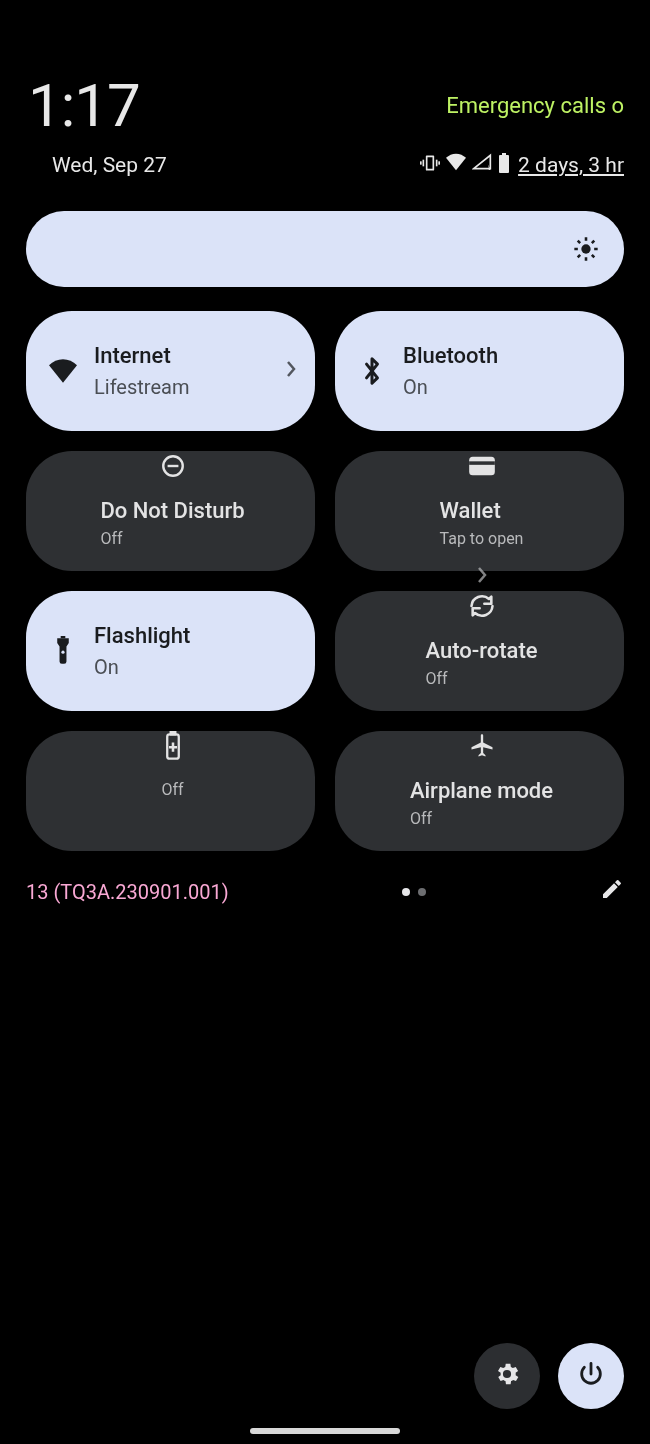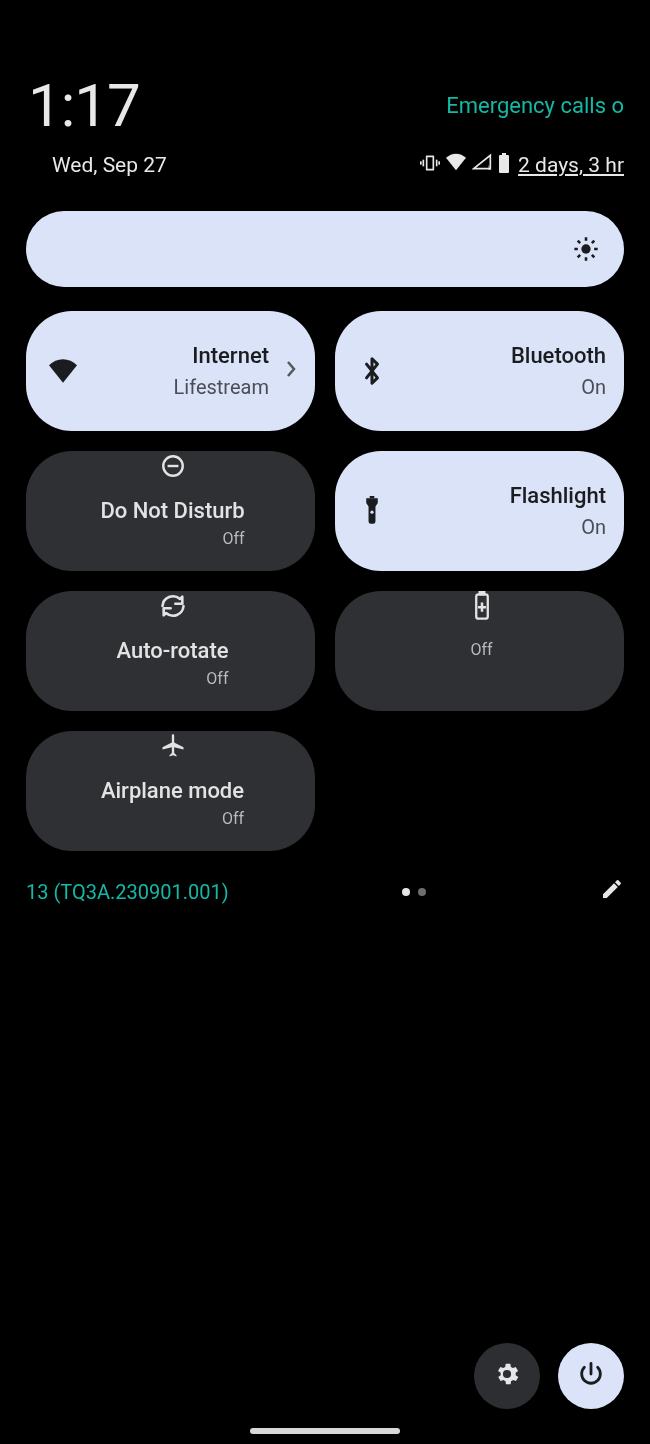--- a/index.html
+++ b/index.html
@@ -22,21 +22,21 @@
     -webkit-font-smoothing: antialiased;
     overflow: hidden;
     position: relative;
   }
   .screen { width: 100%; height: 100%; position: relative; }
 
   
   .header { padding: 70px 26px 0 28px; }
   .time-row { display: flex; justify-content: space-between; align-items: center; gap: 40px; }
   .time { font-size: 60px; font-weight: 400; letter-spacing: -1px; }
-  .emergency { font-size: 22px; color: #14b8a6; white-space: nowrap; overflow: hidden; }
+  .emergency { font-size: 22px; color: #bef264; white-space: nowrap; overflow: hidden; }
 
   .date-row { display: flex; justify-content: space-between; align-items: center; margin-top: 12px; }
   .date { font-size: 21px; font-weight: 400; margin-left: 24px; }
   .status-icons { display: flex; align-items: flex-start; gap: 6px; font-size: 21px; text-decoration: underline; }
   .status-icons svg { display: block; }
   .batt-text { font-size: 21px; margin-left: 2px; }
 
   
   .brightness {
     margin: 34px 26px 0 26px;
@@ -62,34 +62,34 @@
     height: 120px;
     display: flex;
     align-items: center;
     padding: 0 18px 0 22px;
     gap: 16px;
   }
   .tile.on  { background: var(--tile-on-bg); color: var(--tile-on-fg); }
   .tile.off { background: var(--tile-off-bg); color: var(--tile-off-fg); flex-direction: column; }
   .tile .ico { width: 30px; height: 30px; flex: 0 0 30px; display:flex; align-items:center; justify-content:center; }
   .tile .ico svg { display:block; }
-  .tile .labels { flex: 1 1 auto; min-width: 0; line-height: 1.3; text-align: right; }
+  .tile .labels { flex: 1 1 auto; min-width: 0; line-height: 1.3; }
   .tile .title { font-size: 22px; font-weight: 500; }
   .tile.on  .subtitle { font-size: 20px; color: var(--sub-on); margin-top: 3px; }
   .tile.off .subtitle { font-size: 16px; color: var(--sub-off); margin-top: 3px; }
   .tile .chev { flex: 0 0 auto; opacity: .7; }
 
   
   .qs-footer {
     margin: 26px 26px 0 26px;
     display: flex;
     align-items: center;
     justify-content: space-between;
     font-size: 20px;
-    color: #14b8a6;
+    color: #f9a8d4;
   }
   .pager { display:flex; gap:8px; align-items:center; }
   .dot { width:8px; height:8px; border-radius:50%; background:#6d6e71; }
   .dot.active { background:#e6e6e8; }
 
   
   .bottom-actions {
     position: absolute;
     right: 26px;
     bottom: 35px;
@@ -204,20 +204,37 @@
             <circle cx="12" cy="12" r="9"></circle>
             <path d="M7 12h10"></path>
           </svg>
       </span>
       <div class="labels">
         <div class="title">Do Not Disturb</div>
         <div class="subtitle">Off</div>
       </div>
     </div>
 
+    <div class="tile off">
+      <span class="ico">
+        <svg width="28" height="22" viewBox="0 0 24 18" fill="#e3e3e4">
+            <rect x="1" y="1" width="22" height="16" rx="3"></rect>
+            <rect x="1" y="5" width="22" height="3" fill="#2e3033"></rect>
+          </svg>
+      </span>
+      <div class="labels">
+        <div class="title">Wallet</div>
+        <div class="subtitle">Tap to open</div>
+      </div>
+      <span class="chev">
+        <svg width="12" height="20" viewBox="0 0 12 20" fill="none" stroke="#b9babc" stroke-width="2.5">
+            <path d="M3 3l6 7-6 7"></path>
+          </svg>
+      </span>
+    </div>
 
     <div class="tile on">
       <span class="ico">
         <svg width="20" height="30" viewBox="0 0 16 26" fill="#1a1c1f">
             <path d="M3 2h10v4l-2 3v13a2 2 0 0 1-2 2H7a2 2 0 0 1-2-2V9L3 6V2Z"></path>
             <rect x="6" y="0" width="4" height="2"></rect>
             <circle cx="8" cy="14" r="1.4" fill="#dbe3f8"></circle>
           </svg>
       </span>
       <div class="labels">

